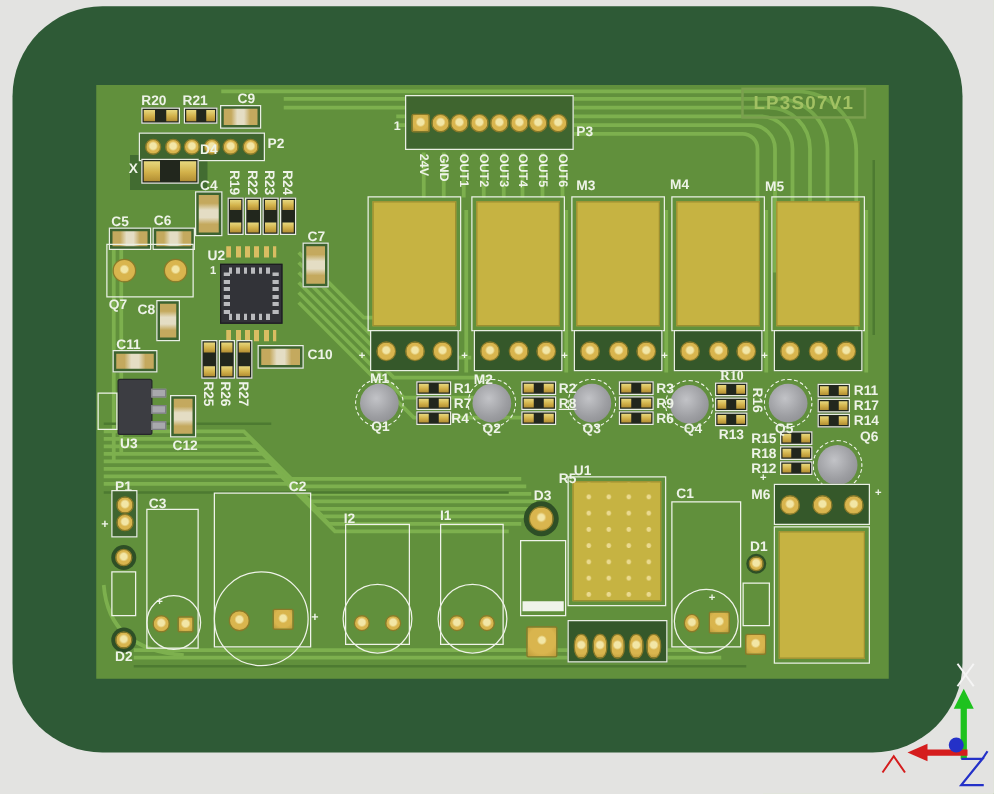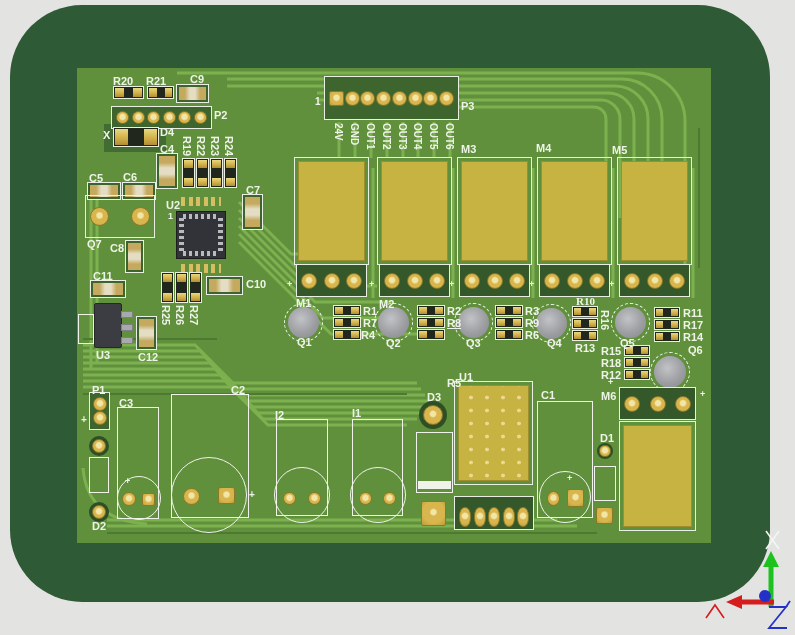--- a/index.html
+++ b/index.html
@@ -111,20 +111,21 @@
         </g>
         <g fill="none" stroke="#4d7a31" stroke-width="2">
           <path d="M6 271 H140"></path>
             <path d="M6 326 H330"></path>
           <path d="M30 465 H520"></path>
             <path d="M622 60 V200"></path>
         </g>
         <rect x="27" y="56" width="62" height="28" fill="#426c31"></rect>
       </svg>
     </div>
+    <div id="title-block">LP3S07V1</div>
   </div>
 
   <div id="layer">
       <div class="cmp c-res" style="left: 113px; top: 86px; width: 31px; height: 13px;">
         <div class="bnd" style="left: 1px; top: 1px; bottom: 1px; width: 30%;"></div>
         <div class="bnd" style="right: 1px; top: 1px; bottom: 1px; width: 30%;"></div>
       </div>
       <div class="cmp c-res" style="left: 147px; top: 86px; width: 27px; height: 13px;">
         <div class="bnd" style="left: 1px; top: 1px; bottom: 1px; width: 30%;"></div>
         <div class="bnd" style="right: 1px; top: 1px; bottom: 1px; width: 30%;"></div>
@@ -420,21 +421,21 @@
         <div class="pad" style="position: absolute; left: 55px; top: 7.5px; width: 16px; height: 16px;"></div>
       </div>
       <div class="cmp c-bigpad" style="left: 619px; top: 421px; width: 77px; height: 110px;">
         <div class="bigfill"></div>
       </div>
       <span class="slk" style="left: 113px; top: 76px;">R20</span>
       <span class="slk" style="left: 146px; top: 76px;">R21</span>
       <span class="slk" style="left: 190px; top: 74px;">C9</span>
       <span class="slk" style="left: 214px; top: 110px;">P2</span>
       <span class="slk" style="left: 103px; top: 130px;">X</span>
-      <span class="slk" style="left: 160px; top: 127px;">D4</span>
+      <span class="slk" style="left: 160px; top: 115px;">D4</span>
       <span class="slk" style="left: 160px; top: 144px;">C4</span>
       <span class="slk v" style="left: 192px; top: 136px;">R19</span>
       <span class="slk v" style="left: 206px; top: 136px;">R22</span>
       <span class="slk v" style="left: 220px; top: 136px;">R23</span>
       <span class="slk v" style="left: 234px; top: 136px;">R24</span>
       <span class="slk" style="left: 89px; top: 173px;">C5</span>
       <span class="slk" style="left: 123px; top: 172px;">C6</span>
       <span class="slk" style="left: 246px; top: 185px;">C7</span>
       <span class="slk" style="left: 87px; top: 239px;">Q7</span>
       <span class="slk" style="left: 110px; top: 243px;">C8</span>

